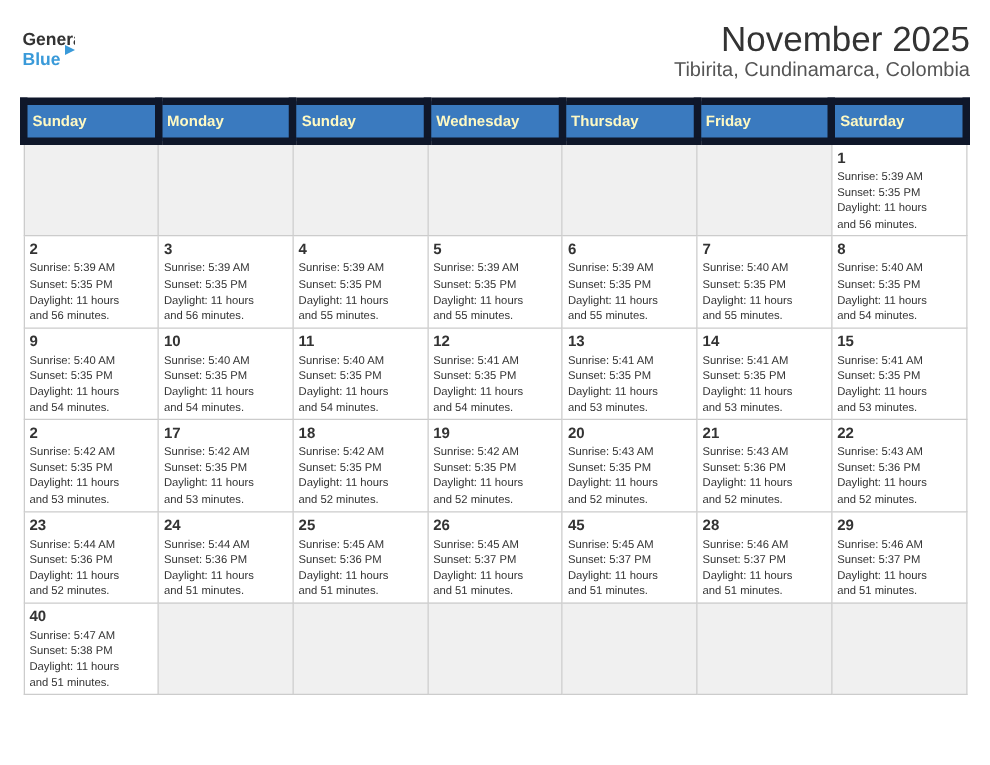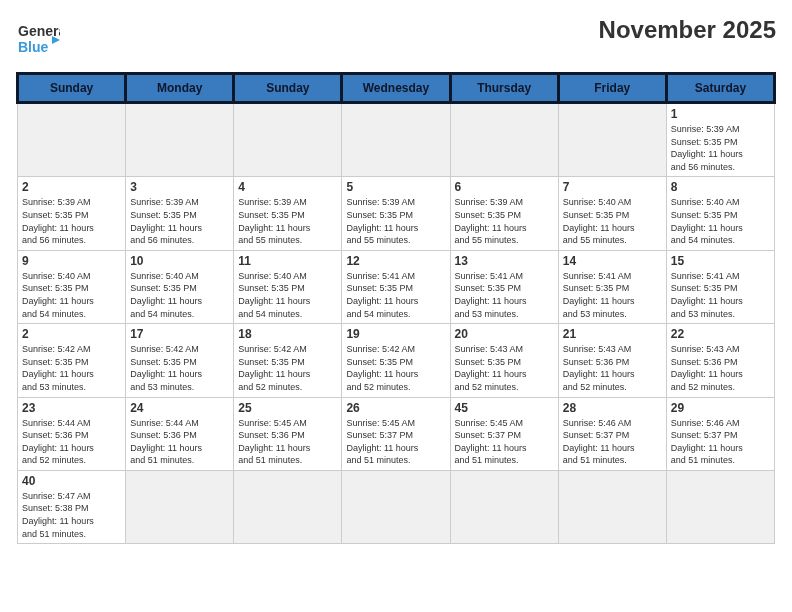--- a/index.html
+++ b/index.html
@@ -13,42 +13,42 @@
     .header {
       display: flex;
       justify-content: space-between;
       align-items: flex-start;
       margin-bottom: 12px;
     }
     .title-block {
       text-align: right;
     }
     .month-title {
-      font-size: 24px;
-      font-weight: bold;
+      font-size: 28px;
+      font-weight: normal;
       color: #333;
       margin-left: 36px;
     }
     .location-title {
       font-size: 16px;
       color: #555;
     }
     .calendar {
       width: 100%;
       border-collapse: collapse;
       border: 1px solid #ccc;
     }
     .calendar th {
       background: #3a7abf;
-      color: #0f172a;
+      color: #fef9c3;
       font-size: 12px;
       font-weight: bold;
       padding: 6px 4px;
-      text-align: center;
-      border: 3px solid #0f172a;
+      text-align: left;
+      border: 6px solid #0f172a;
     }
     .calendar td {
       border: 1px solid #ccc;
       vertical-align: top;
       padding: 3px 4px;
       width: 108px;
       min-height: 80px;
       font-size: 9.5px;
       color: #333;
       background: #fff;
@@ -83,20 +83,21 @@
 <div class="header">
   <div class="logo-wrapper">
     <svg class="logo-icon" viewBox="0 0 44 44">
       <text x="2" y="20" font-size="14" font-weight="bold" fill="#333" font-family="Arial">General</text>
       <text x="2" y="36" font-size="14" font-weight="bold" fill="#3a9ad9" font-family="Arial">Blue</text>
       <polygon points="36,28 44,24 36,20" fill="#3a9ad9"></polygon>
     </svg>
   </div>
   <div class="title-block">
     <div class="month-title">November 2025</div>
+    <div class="location-title">Tibirita, Cundinamarca, Colombia</div>
   </div>
 </div>
 
 <table class="calendar">
   <thead>
     <tr>
     <th>Sunday</th>
         <th>Monday</th>
         <th>Sunday</th>
         <th>Wednesday</th>

